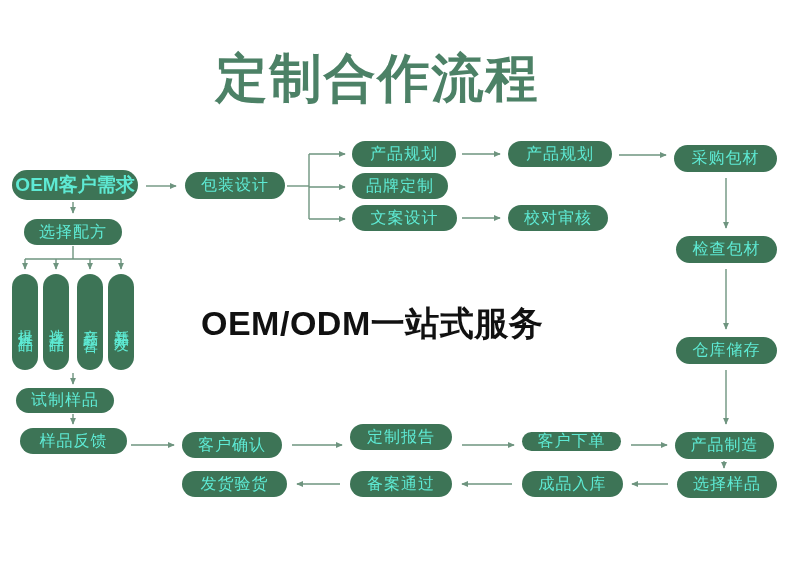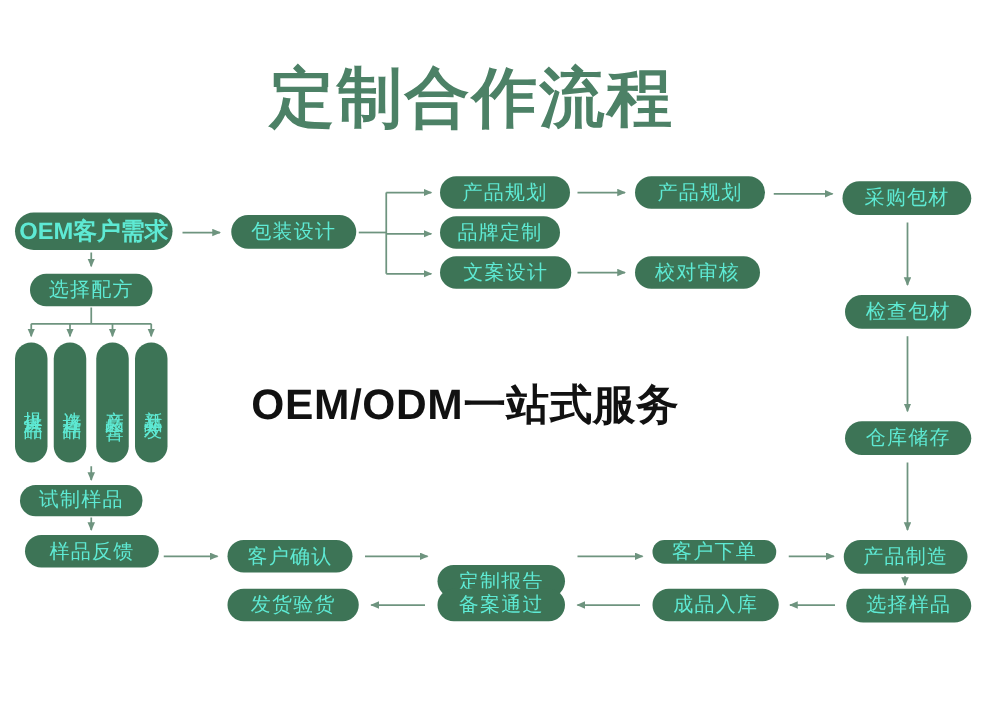--- a/index.html
+++ b/index.html
@@ -109,21 +109,21 @@
   <div class="pill" style="left:676px;top:236px;width:101px;height:27px">检查包材</div>
   <div class="pill" style="left:676px;top:337px;width:101px;height:27px">仓库储存</div>
   <div class="pill" style="left:24px;top:219px;width:98px;height:26px">选择配方</div>
   <div class="pill vert" style="left:12px;top:274px;width:26px;height:96px">提供样品</div>
   <div class="pill vert" style="left:43px;top:274px;width:26px;height:96px">选择样品</div>
   <div class="pill vert" style="left:77px;top:274px;width:26px;height:96px">产品整合</div>
   <div class="pill vert" style="left:108px;top:274px;width:26px;height:96px">新品开发</div>
   <div class="pill" style="left:16px;top:388px;width:98px;height:25px">试制样品</div>
   <div class="pill" style="left:20px;top:428px;width:107px;height:26px">样品反馈</div>
   <div class="pill" style="left:182px;top:432px;width:100px;height:26px">客户确认</div>
-  <div class="pill" style="left:350px;top:452px;width:102px;height:26px">定制报告</div>
+  <div class="pill" style="left:350px;top:424px;width:102px;height:26px">定制报告</div>
   <div class="pill" style="left:522px;top:432px;width:99px;height:19px">客户下单</div>
   <div class="pill" style="left:675px;top:432px;width:99px;height:27px">产品制造</div>
   <div class="pill" style="left:677px;top:471px;width:100px;height:27px">选择样品</div>
   <div class="pill" style="left:522px;top:471px;width:101px;height:26px">成品入库</div>
   <div class="pill" style="left:350px;top:471px;width:102px;height:26px">备案通过</div>
   <div class="pill" style="left:182px;top:471px;width:105px;height:26px">发货验货</div>
 
   <div class="center-text">OEM/ODM一站式服务</div>
 
 </div>

